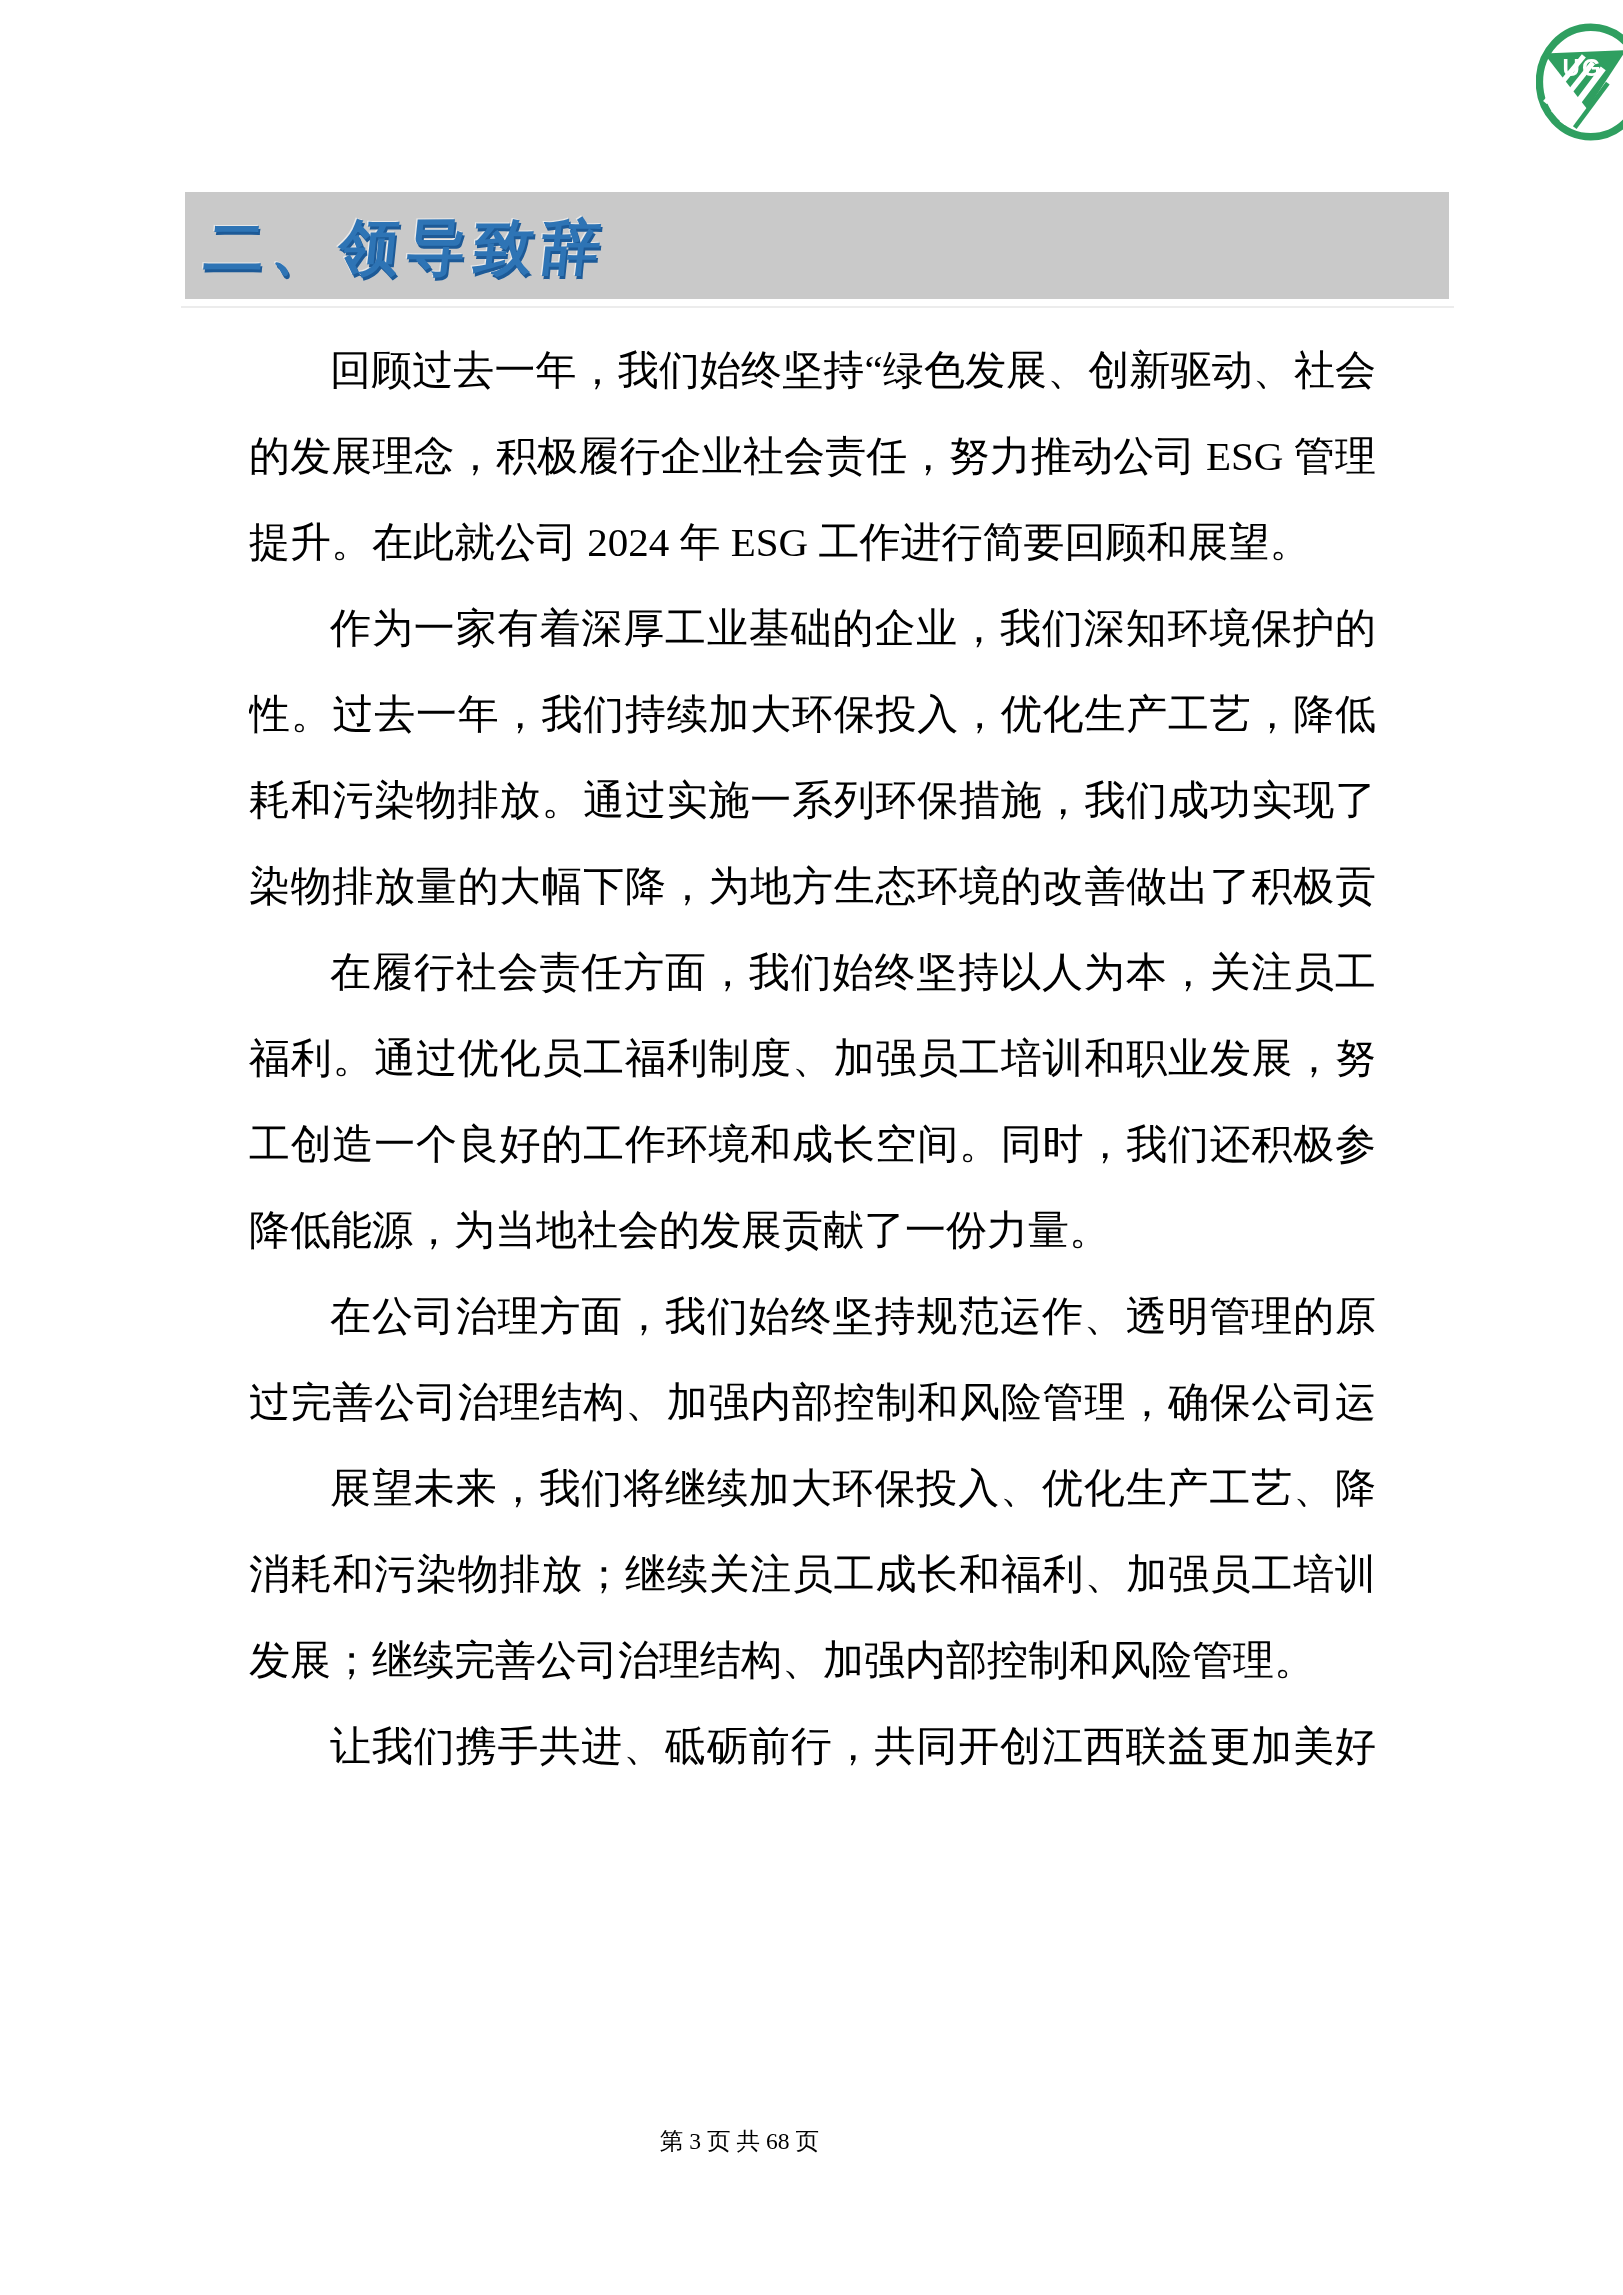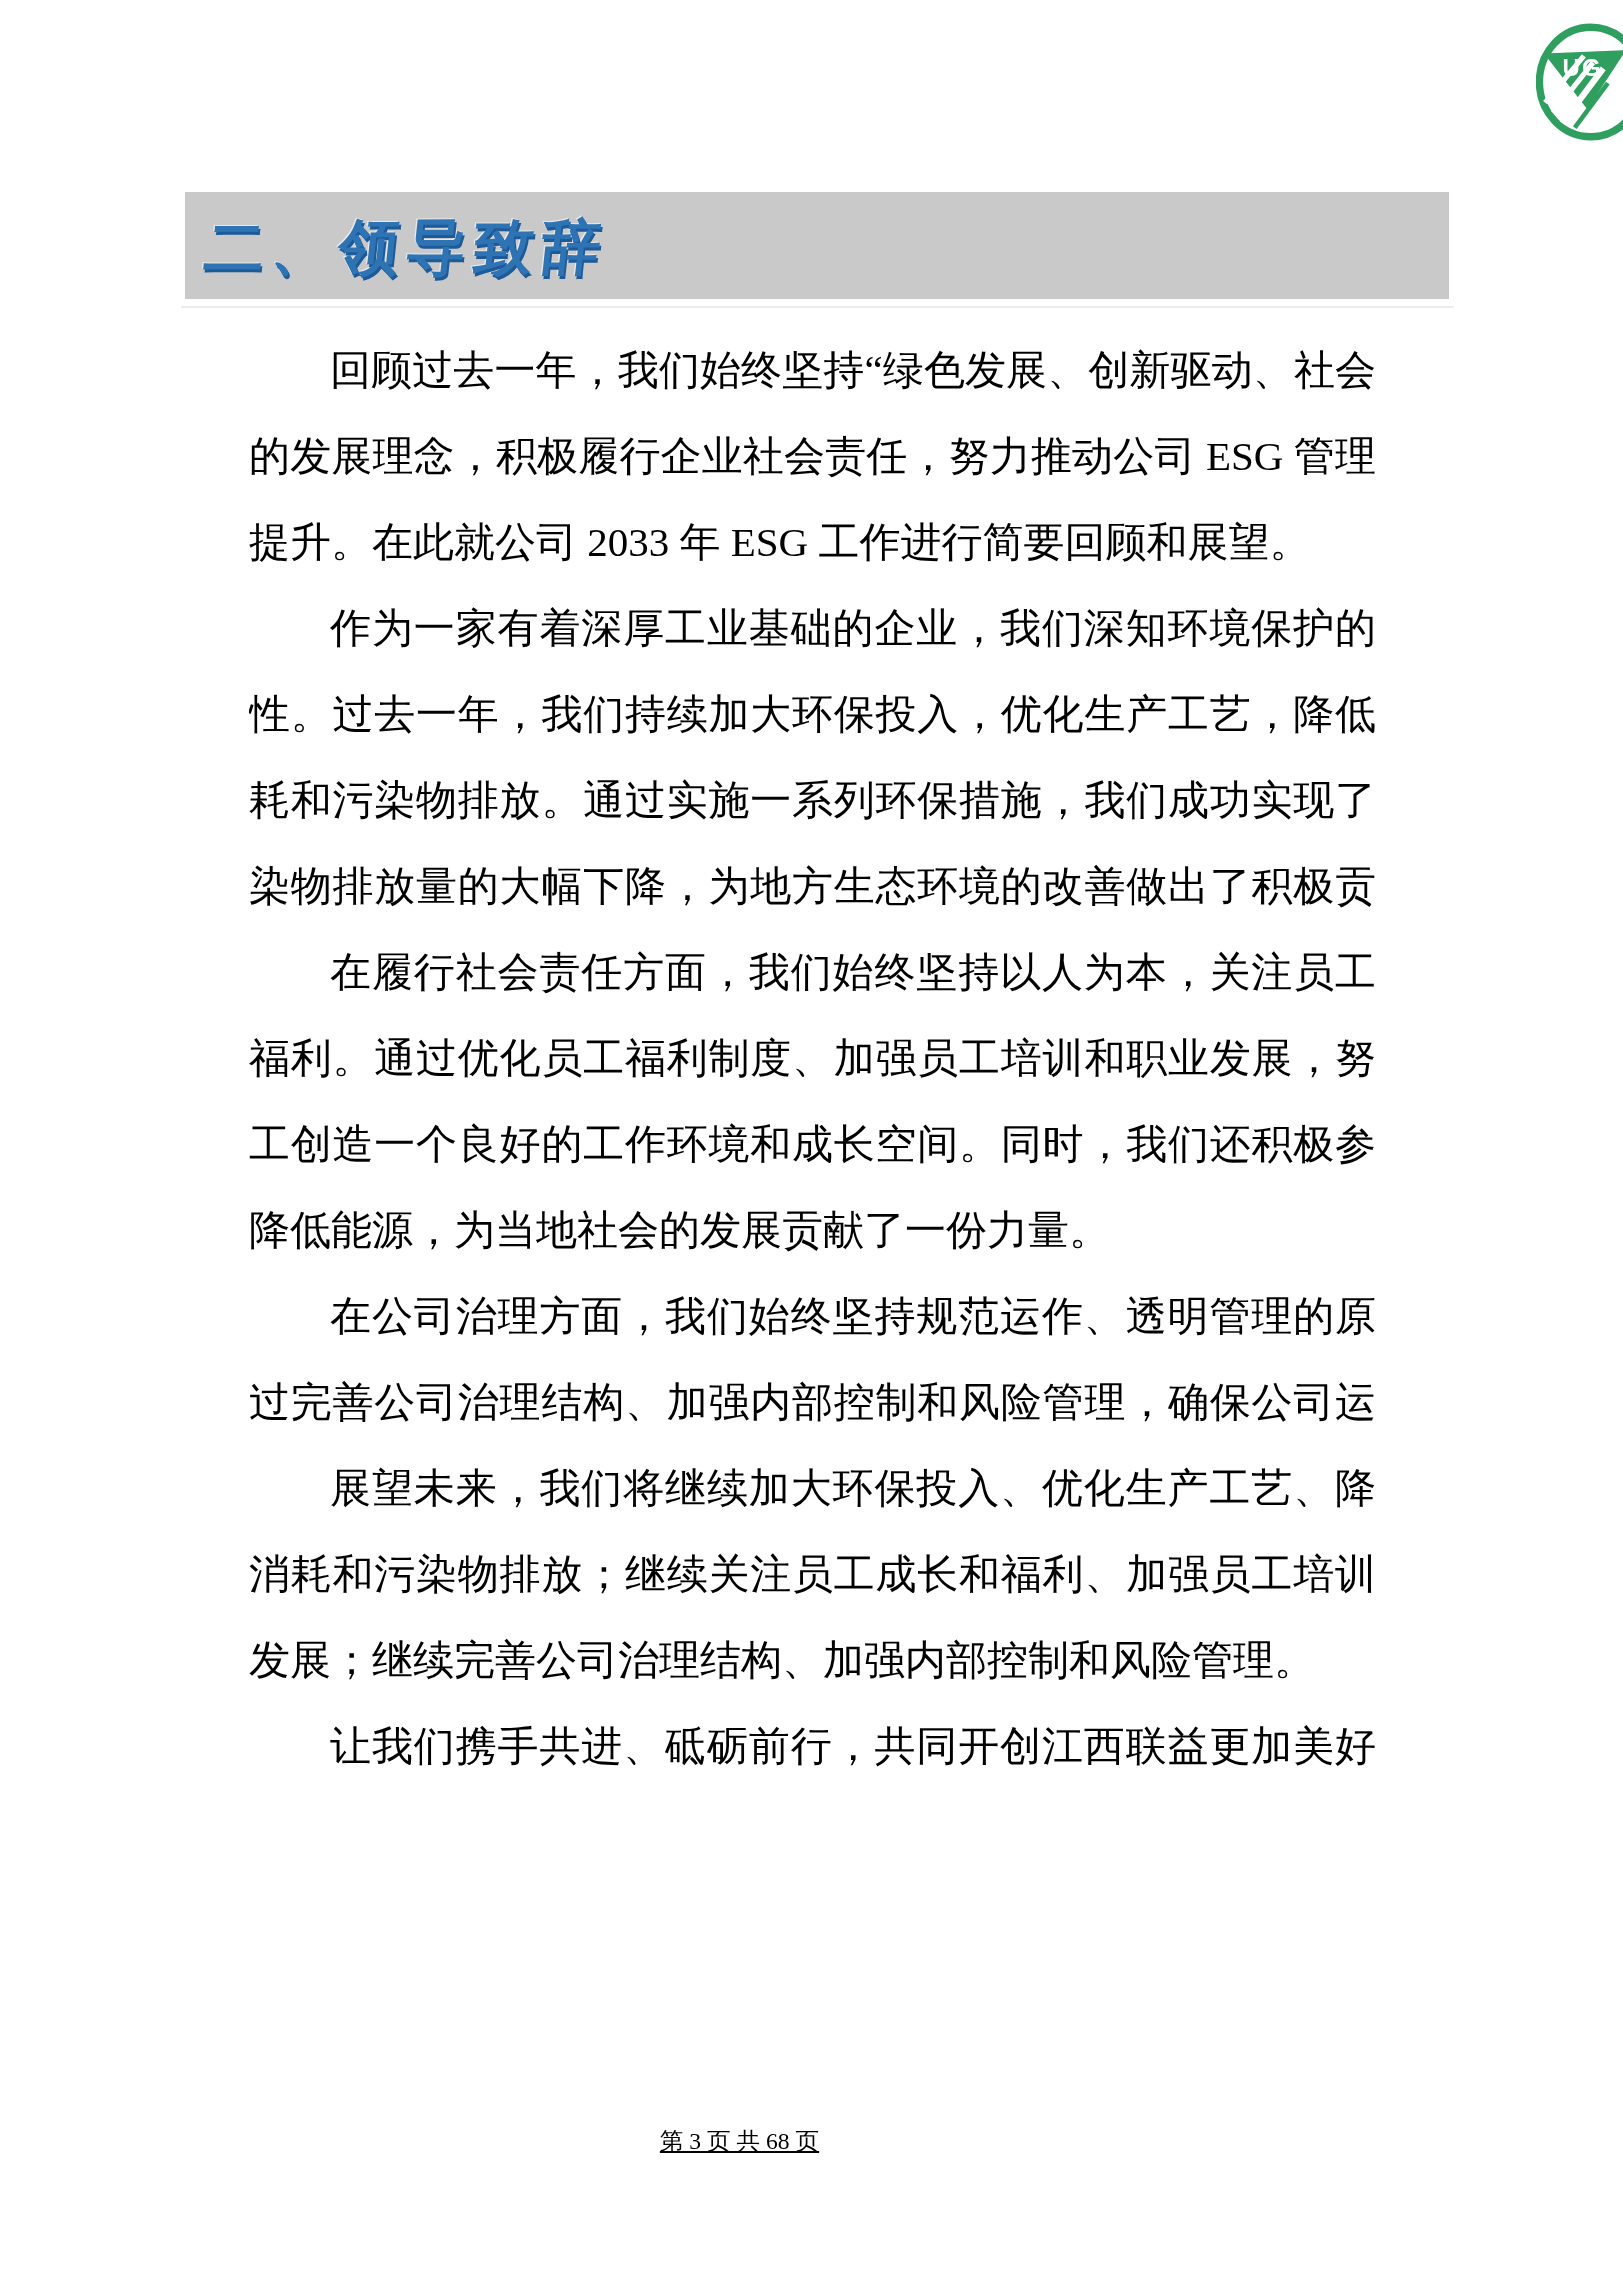--- a/index.html
+++ b/index.html
@@ -46,21 +46,21 @@
   
   .signature{
     position:absolute;left:841px;top:1943px;
     font-size:41px;line-height:86px;
     white-space:nowrap;
   }
   .signature .signer{padding-left:12.4px;}
   
   .page-footer{
     position:absolute;left:0;top:2125px;width:1479px;
-    text-align:center;font-size:23.6px;line-height:33px;color:#000;text-decoration:underline;
+    text-align:center;font-size:23.6px;line-height:33px;color:#000;
   }
 </style>
 </head>
 <body>
 
 <div class="page">
 
   <div class="logo">
     <svg viewBox="0 0 100 104" width="114" height="120">
 
@@ -81,21 +81,21 @@
   </div>
 
   <div class="header-bar">
     <span class="header-title">二、领导致辞</span>
   </div>
   <div class="header-bar-underline"></div>
 
   <div class="body-text">
     <div class="bline indent">回顾过去一年，我们始终坚持“绿色发展、创新驱动、社会共赢”</div>
     <div class="bline">的发展理念，积极履行企业社会责任，努力推动公司 ESG 管理水平的</div>
-    <div class="bline lline">提升。在此就公司 2033 年 ESG 工作进行简要回顾和展望。</div>
+    <div class="bline lline">提升。在此就公司 2024 年 ESG 工作进行简要回顾和展望。</div>
 
     <div class="bline indent">作为一家有着深厚工业基础的企业，我们深知环境保护的重要</div>
     <div class="bline">性。过去一年，我们持续加大环保投入，优化生产工艺，降低能源消</div>
     <div class="bline">耗和污染物排放。通过实施一系列环保措施，我们成功实现了公司污</div>
     <div class="bline lline">染物排放量的大幅下降，为地方生态环境的改善做出了积极贡献。</div>
 
     <div class="bline indent">在履行社会责任方面，我们始终坚持以人为本，关注员工成长和</div>
     <div class="bline">福利。通过优化员工福利制度、加强员工培训和职业发展，努力为员</div>
     <div class="bline">工创造一个良好的工作环境和成长空间。同时，我们还积极参与社会</div>
     <div class="bline lline">降低能源，为当地社会的发展贡献了一份力量。</div>

